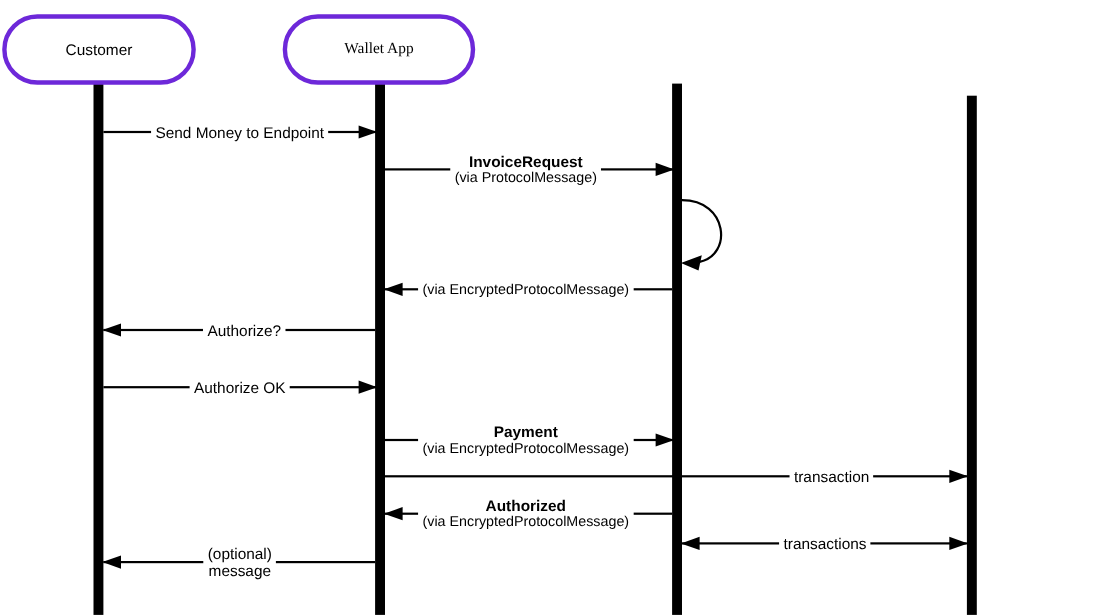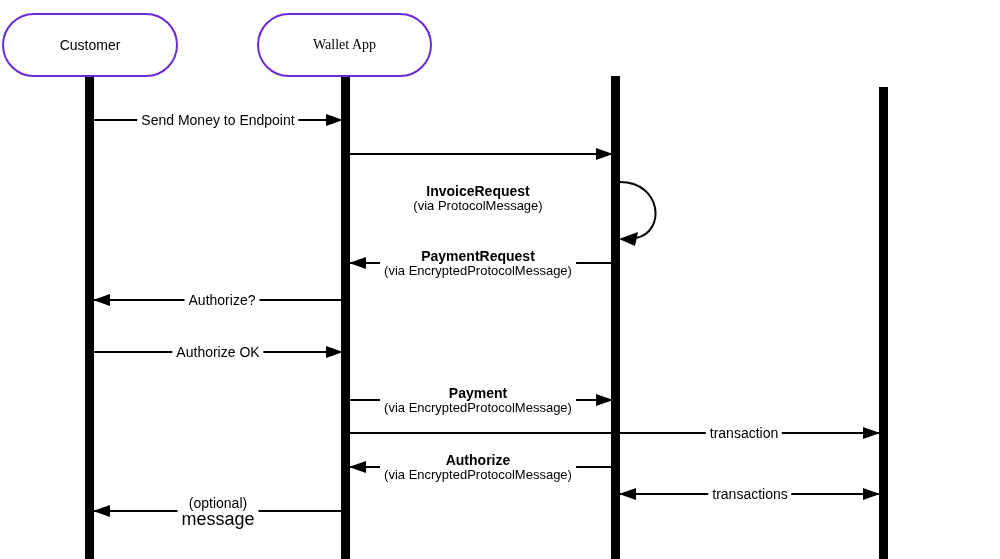--- a/index.html
+++ b/index.html
@@ -8,21 +8,21 @@
     width: 1000px;
     height: 559px;
     background: #ffffff;
     font-family: "Liberation Sans", sans-serif;
     color: #000;
     overflow: hidden;
   }
   .actor {
     position: absolute;
     box-sizing: border-box;
-    border: 2px solid #6d28d9;
+    border: 4px solid #6d28d9;
     background: #fff;
     display: flex;
     align-items: center;
     justify-content: center;
     font-size: 14px;
     z-index: 2;
   }
   .stadium { border-radius: 32px; }
   .ellipse { border-radius: 50%; }
   .lifeline {
@@ -69,21 +69,21 @@
     top: 0;
     transform: translate(-50%, -50%);
     background: #fff;
     padding: 0 4px;
     text-align: center;
     white-space: nowrap;
   }
   .lbl-name { font-weight: bold; font-size: 14px; line-height: 15px; }
   .lbl-sub  { font-size: 13px; line-height: 14px; }
   .plain .lbl-name { font-weight: normal; font-size: 14px; line-height: 16px; }
-  .plain .lbl-sub  { font-size: 18px; line-height: 16px; }
+  .plain .lbl-sub  { font-size: 14px; line-height: 16px; }
   .selfloop { position: absolute; z-index: 3; }
   .loop-lbl {
     position: absolute;
     transform: translate(-50%, -50%);
     background: #fff;
     padding: 0 3px;
     font-size: 14px;
     line-height: 17px;
     white-space: nowrap;
     z-index: 4;
@@ -113,32 +113,31 @@
 
   <div class="msg" style="left:94px; top:120px; width:248px;">
     <div class="line"></div>
     <div class="ah-r"></div>
     <div class="lbl" style="left:124px;">Send Money to Endpoint</div>
   </div>
 
   <div class="msg" style="left:350px; top:154px; width:262px;">
     <div class="line"></div>
     <div class="ah-r"></div>
-    <div class="lbl2" style="left:128px;margin-top:44px;">
+    <div class="lbl2" style="left:128px;">
       <div class="lbl-name">InvoiceRequest</div>
       <div class="lbl-sub">(via ProtocolMessage)</div>
     </div>
   </div>
 
 
   <div class="msg" style="left:350px; top:263px; width:261px;">
     <div class="line"></div>
     <div class="ah-l"></div>
     <div class="lbl2" style="left:128px;">
-      <div class="lbl-name">PaymentRequest</div>
       <div class="lbl-sub">(via EncryptedProtocolMessage)</div>
     </div>
   </div>
 
   <div class="msg" style="left:94px; top:300px; width:247px;">
     <div class="line"></div>
     <div class="ah-l"></div>
     <div class="lbl" style="left:128px;">Authorize?</div>
   </div>
 
@@ -153,28 +152,28 @@
     <div class="ah-r"></div>
     <div class="lbl2" style="left:128px;">
       <div class="lbl-name">Payment</div>
       <div class="lbl-sub">(via EncryptedProtocolMessage)</div>
     </div>
   </div>
 
   <div class="msg" style="left:350px; top:433px; width:529px;">
     <div class="line"></div>
     <div class="ah-r"></div>
-    <div class="lbl" style="left:394px;">transaction</div>
+    <div class="lbl" style="left:406px;">transaction</div>
   </div>
 
   <div class="msg" style="left:350px; top:467px; width:261px;">
     <div class="line"></div>
     <div class="ah-l"></div>
     <div class="lbl2" style="left:128px;">
-      <div class="lbl-name">Authorize</div>
+      <div class="lbl-name">Authorized</div>
       <div class="lbl-sub">(via EncryptedProtocolMessage)</div>
     </div>
   </div>
 
   <div class="msg" style="left:620px; top:494px; width:259px;">
     <div class="line"></div>
     <div class="ah-l"></div>
     <div class="ah-r"></div>
     <div class="lbl" style="left:130px;">transactions</div>
   </div>

